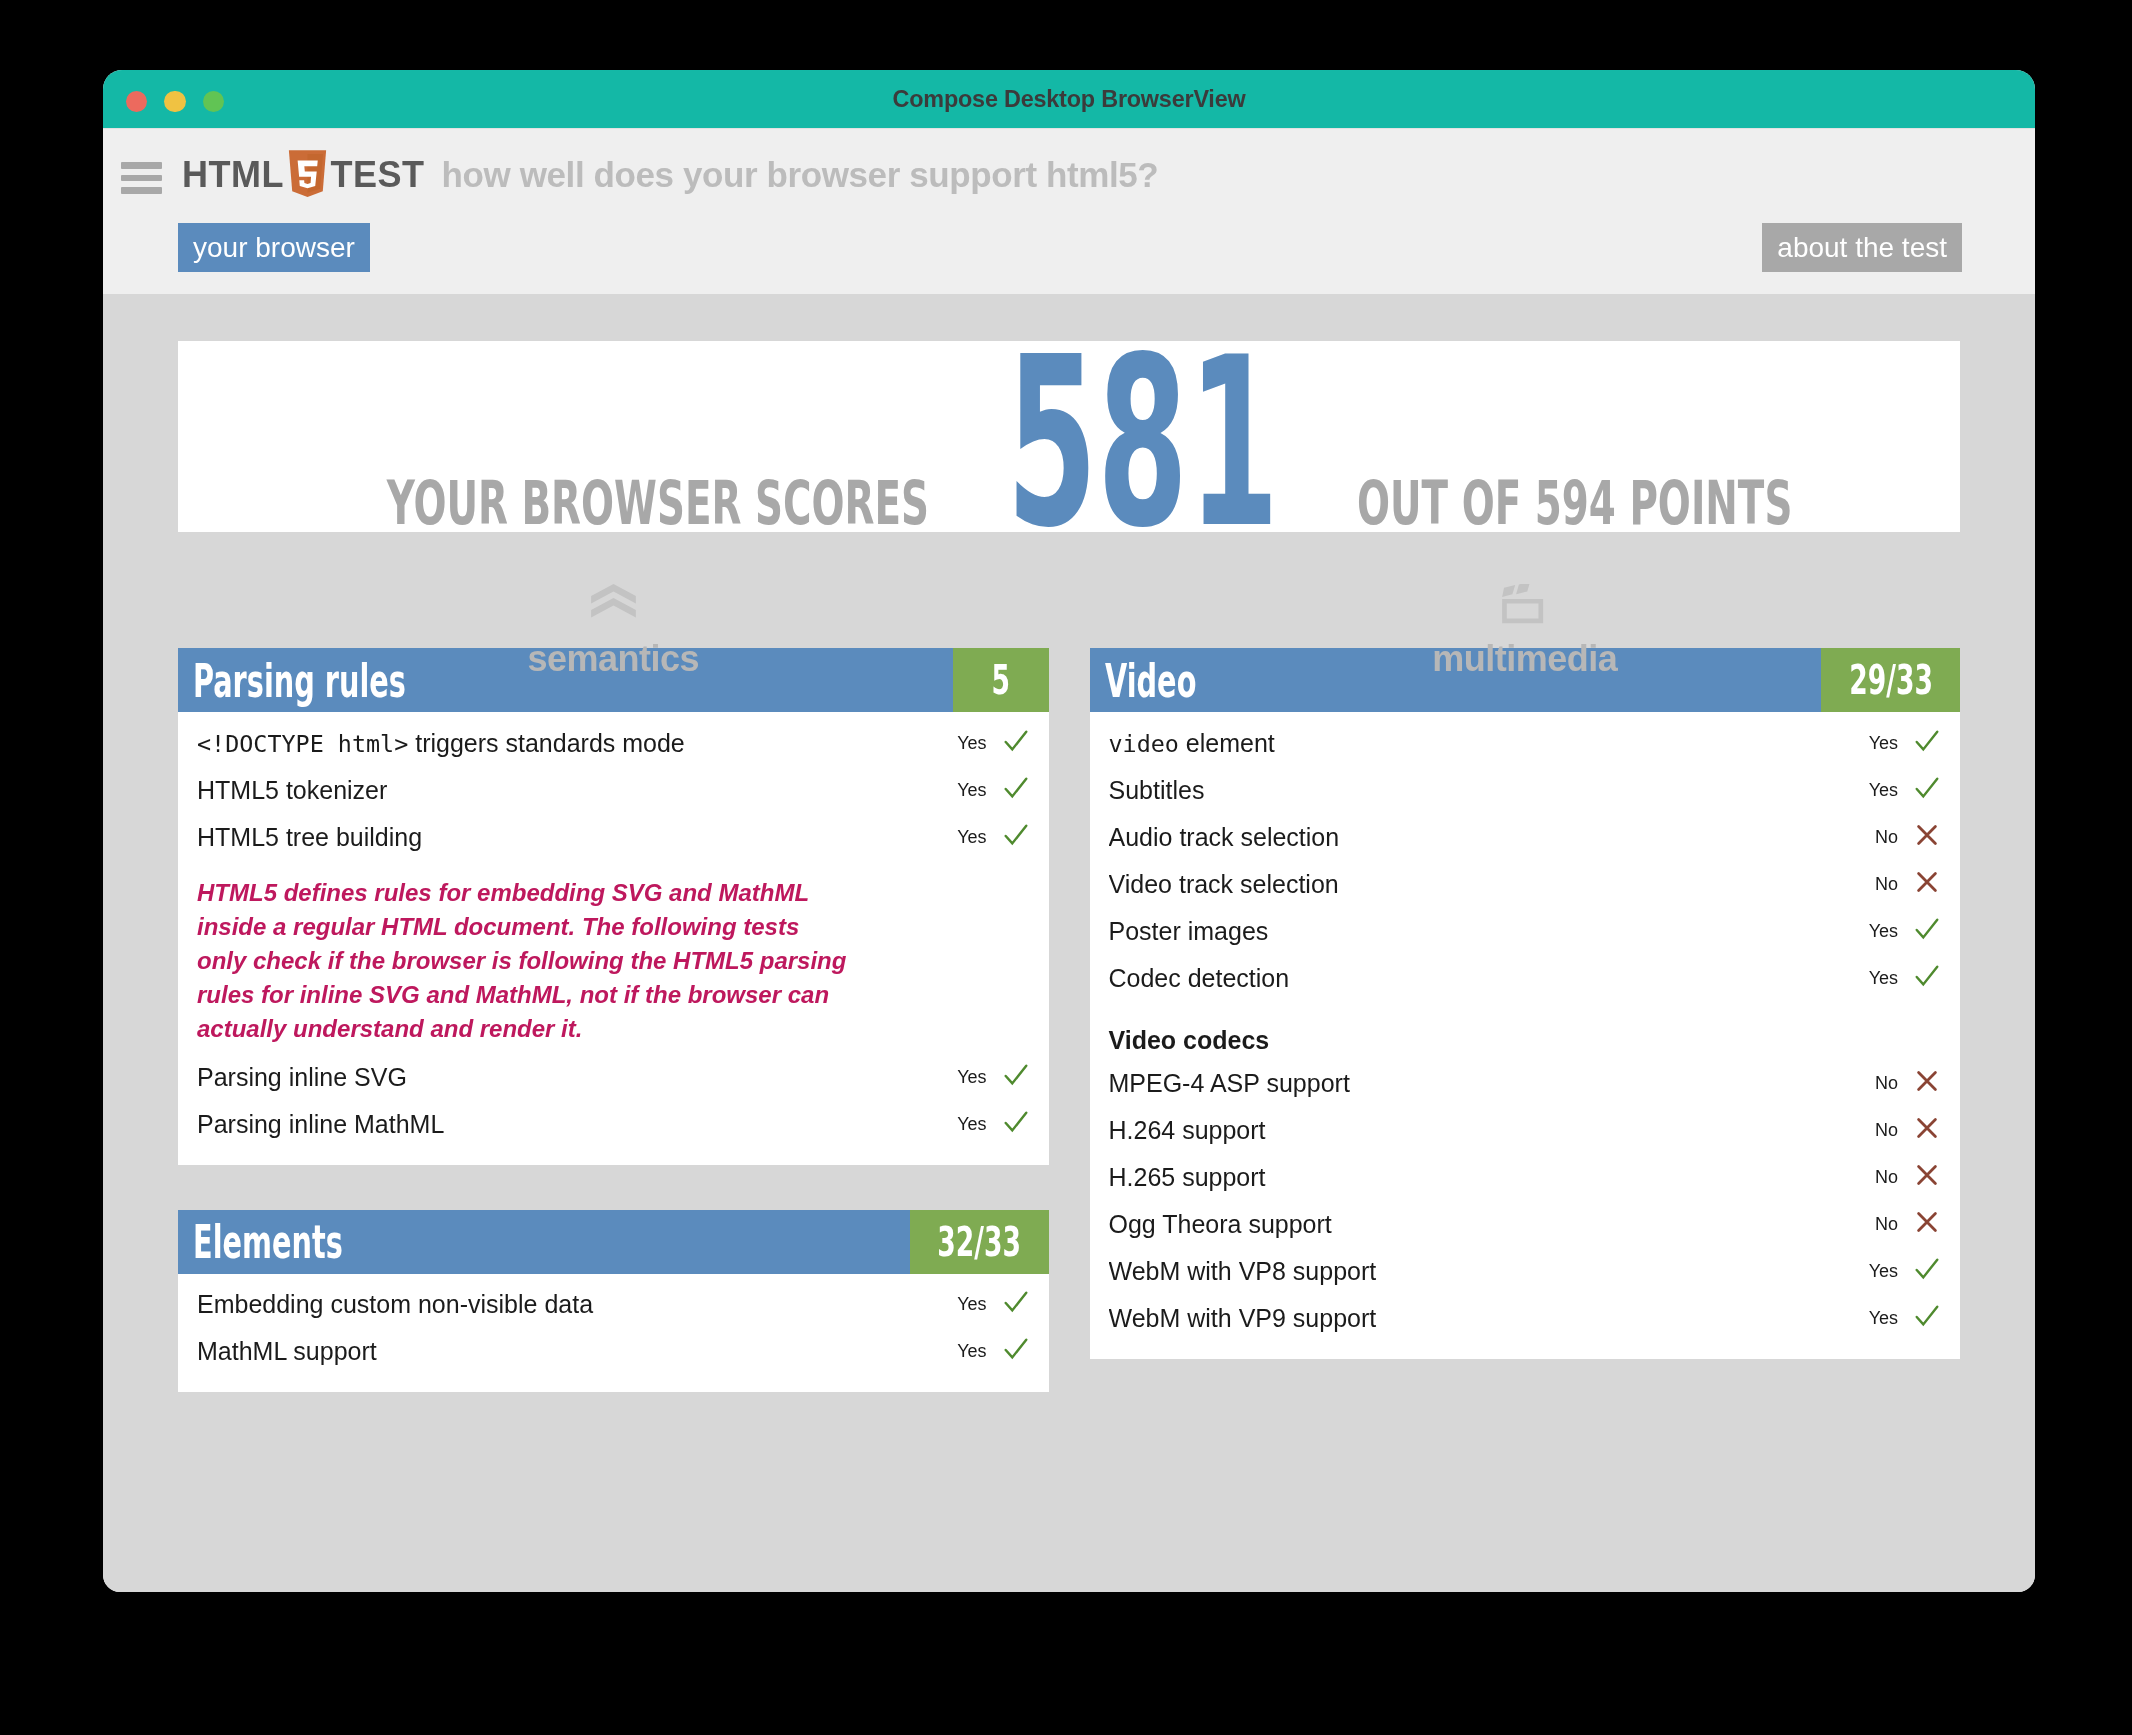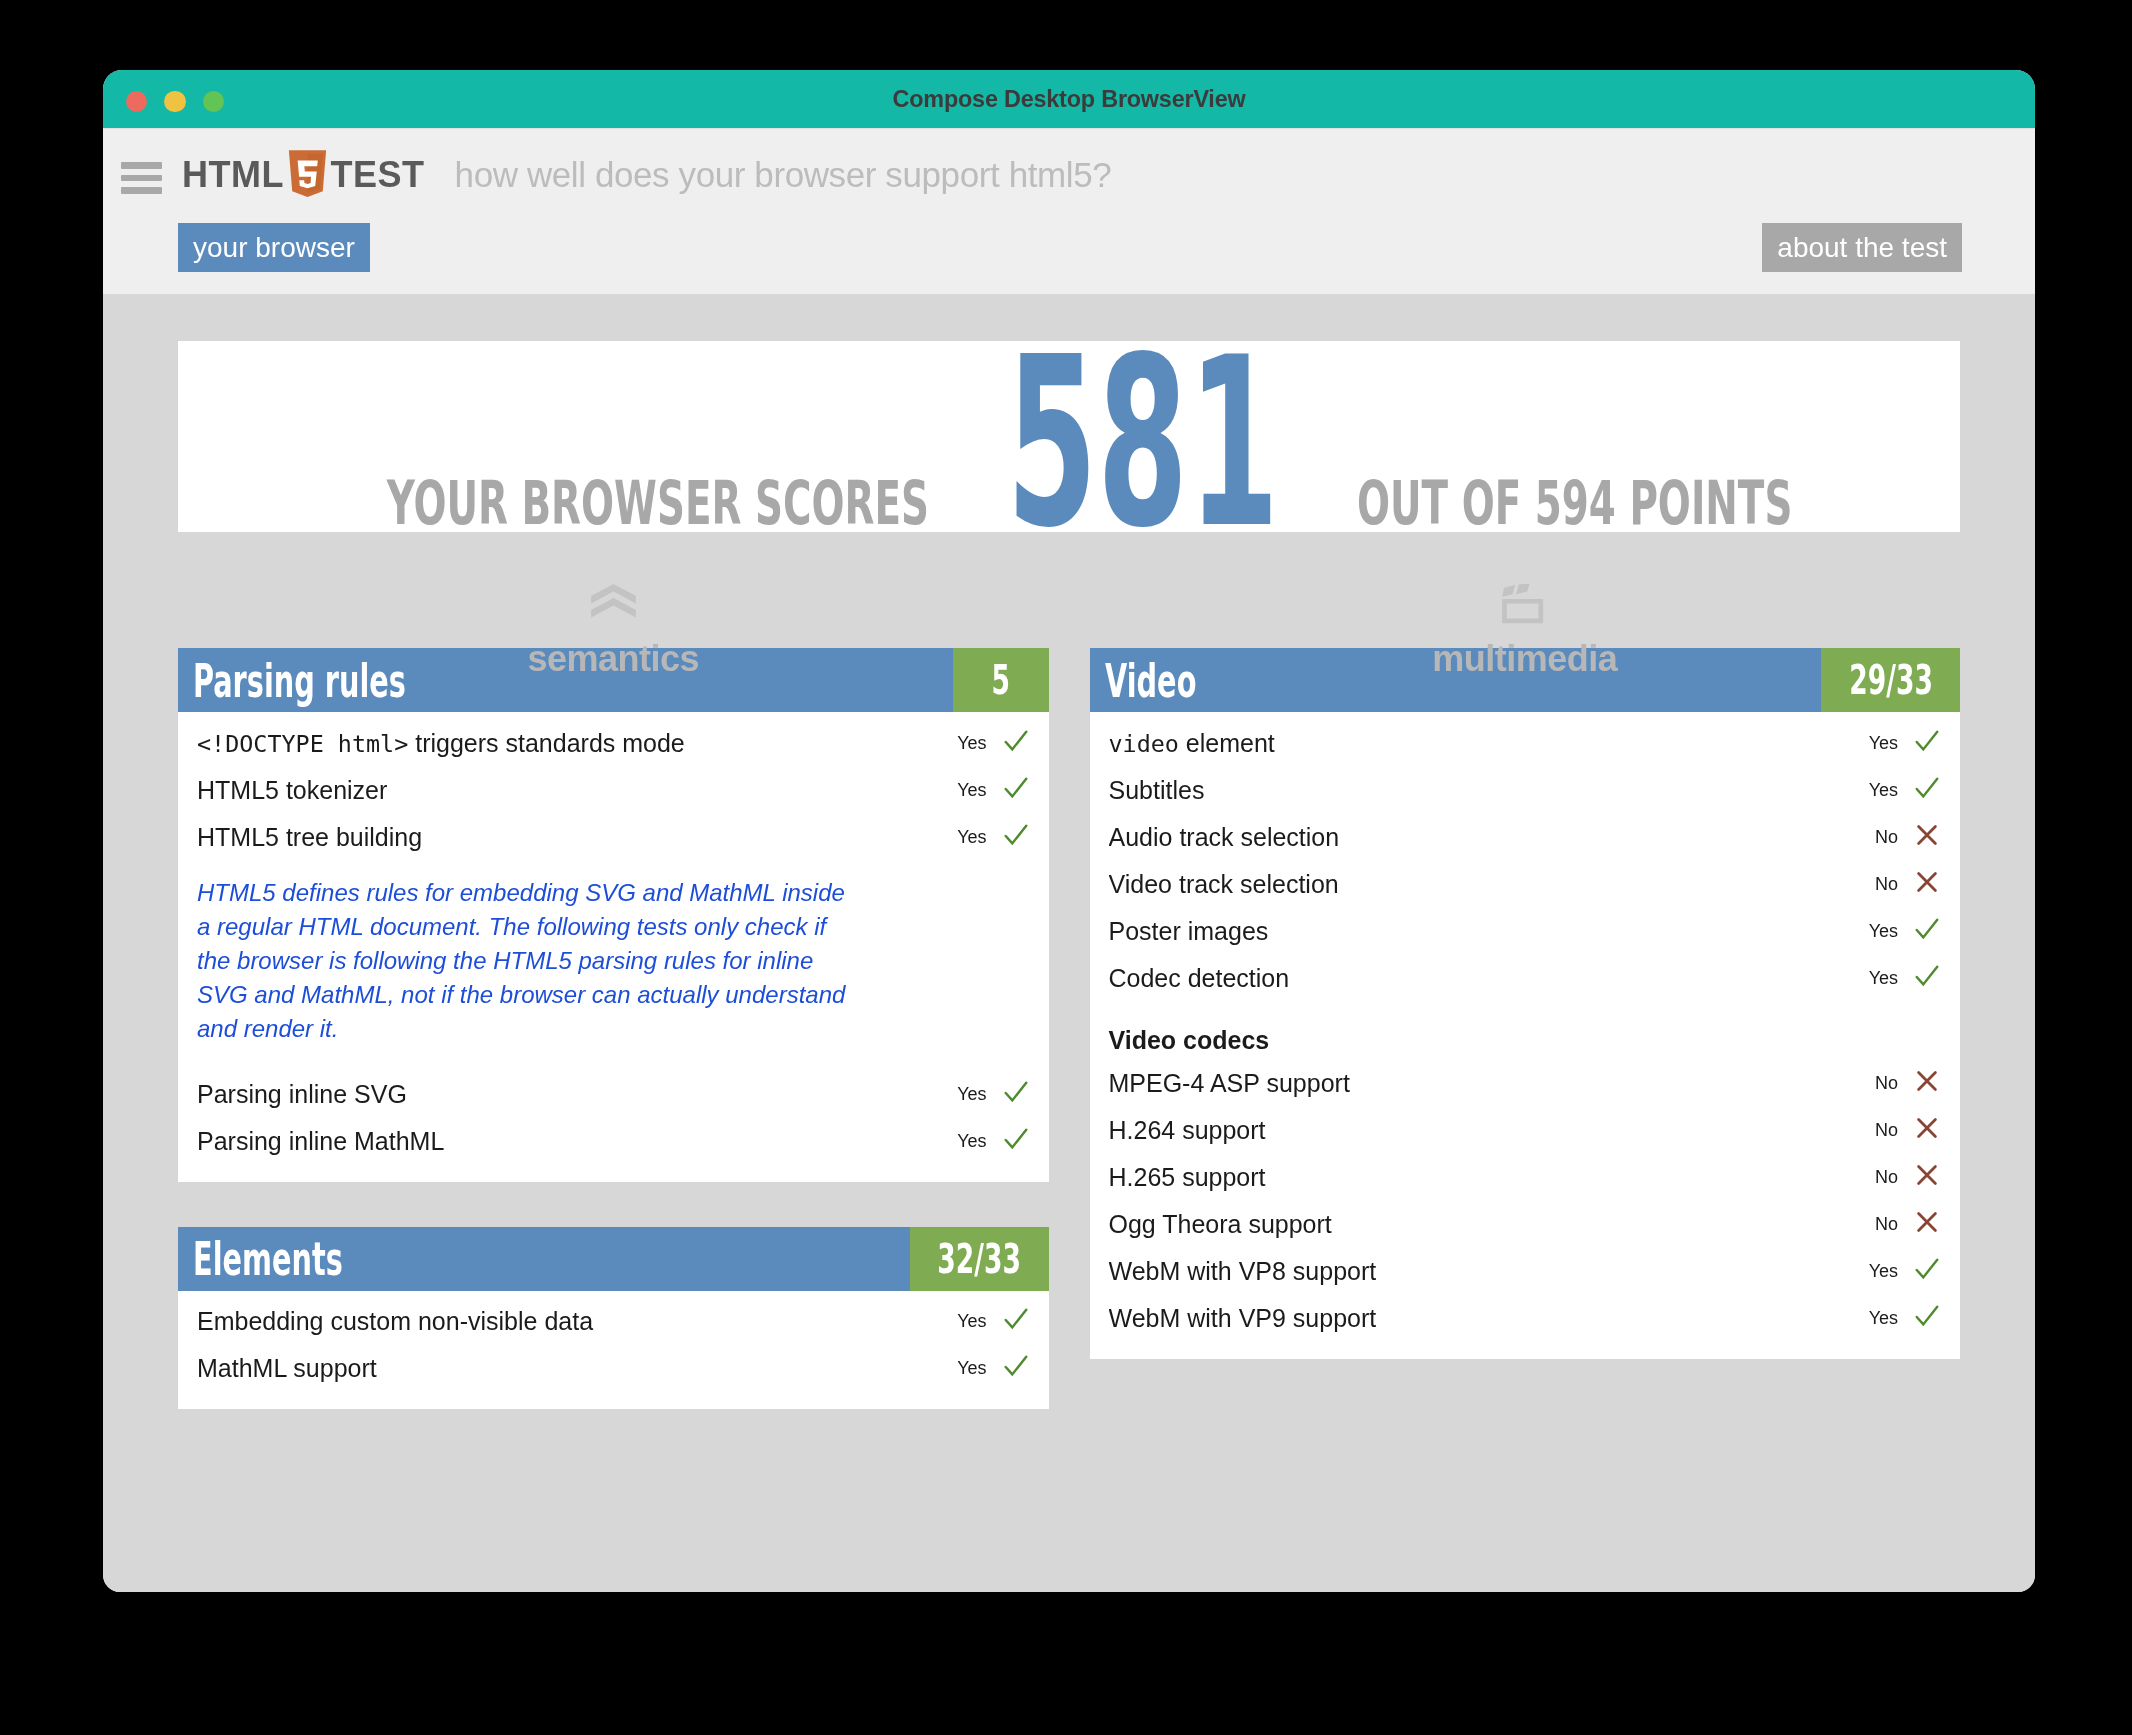--- a/index.html
+++ b/index.html
@@ -99,24 +99,24 @@
     letter-spacing: 0.5px;
     line-height: 1;
   }
   .logo-shield {
     width: 41px;
     height: 51px;
     margin: 0 2.8px;
     position: relative;
   }
   #tagline {
-    margin-left: 30px;
+    margin-left: 17px;
     font-size: 35px;
     color: #bcbcbc;
-    font-weight: normal;
+    font-weight: bold;
     letter-spacing: -0.4px;
   }
   .tab-btn {
     position: absolute;
     top: 94px;
     height: 49px;
     line-height: 49px;
     padding: 0 15px;
     font-size: 28px;
     color: #ffffff;
@@ -254,24 +254,25 @@
     margin-right: 15px;
     font-size: 18px;
   }
   .mark { width: 28px; text-align: center; font-size: 32px; line-height: 1; flex: none; }
   .mark.yes { color: #4f8a2e; }
   .mark.no  { color: #8a4434; }
 
   .note {
     font-size: 24px;
     font-style: italic;
-    color: #1d4ed8;
+    color: #be185d;
     line-height: 1.42;
-    margin: 15px 0 25px 0;
+    margin: 15px 0 8px 0;
     max-width: 656px;
+    font-weight: bold;
   }
   .subhead {
     font-size: 25px;
     font-weight: bold;
     color: #1b1b1b;
     margin: 24px 0 5.6px 0;
   }
 </style>
 </head>
 <body>

